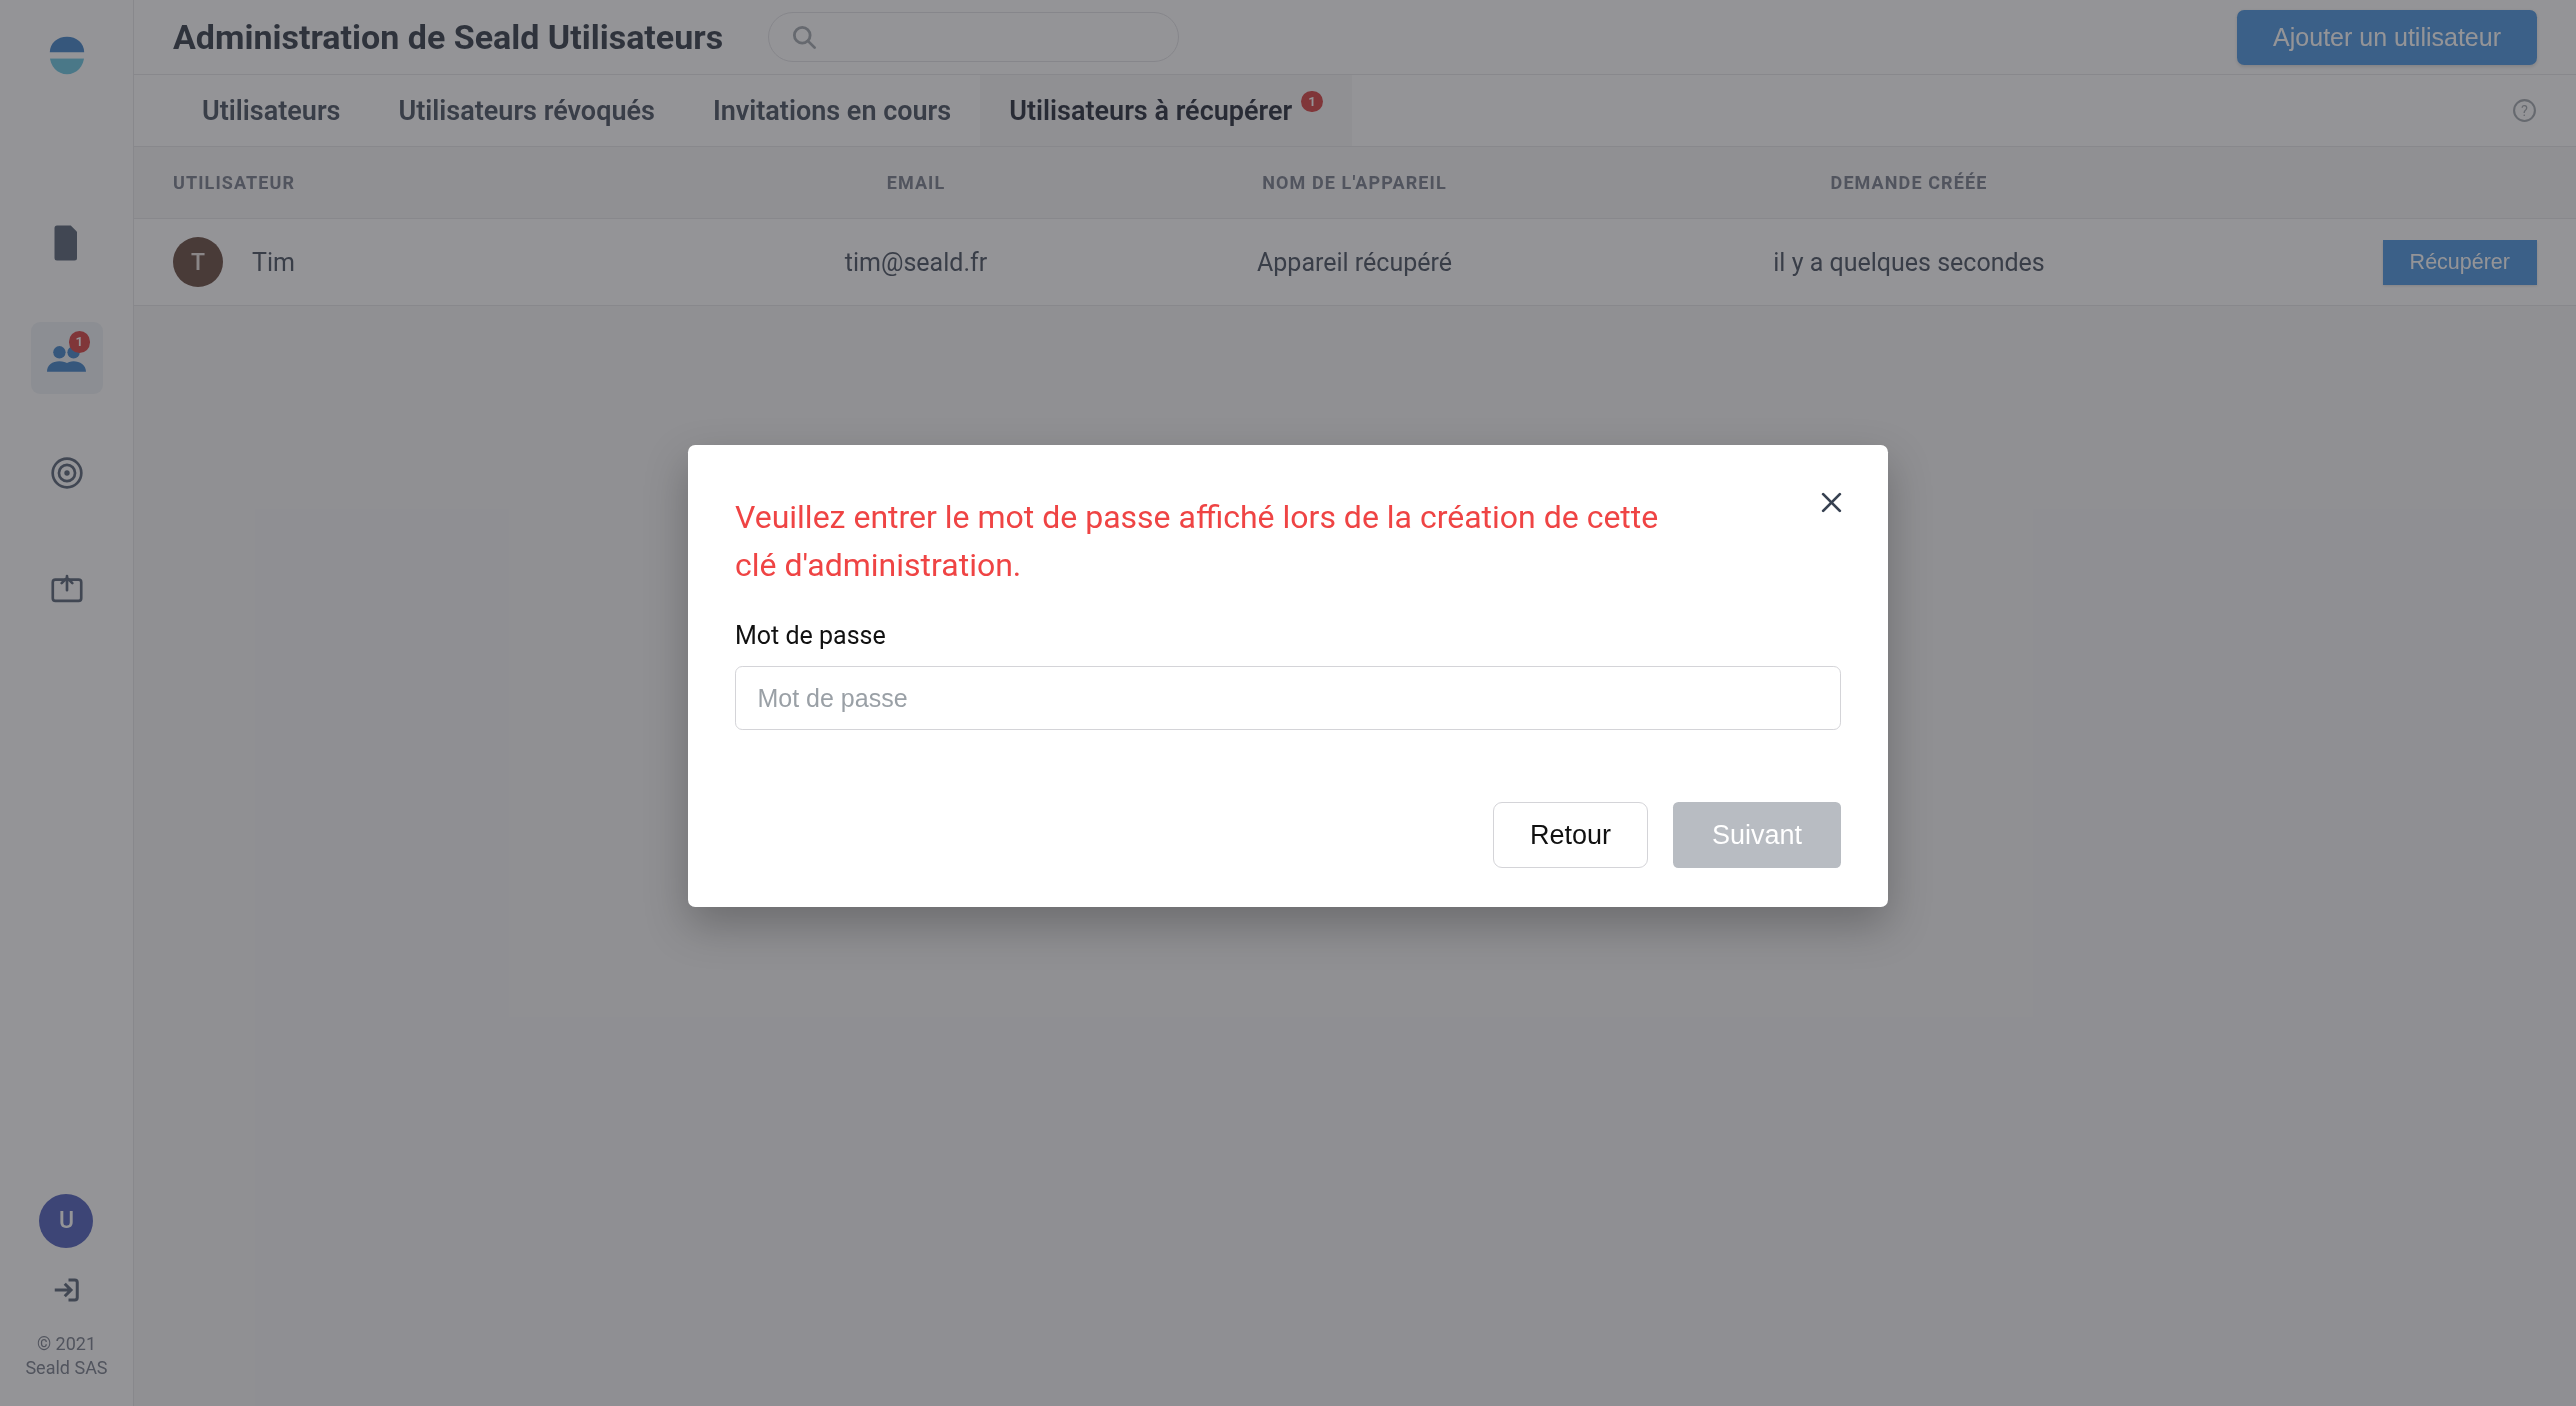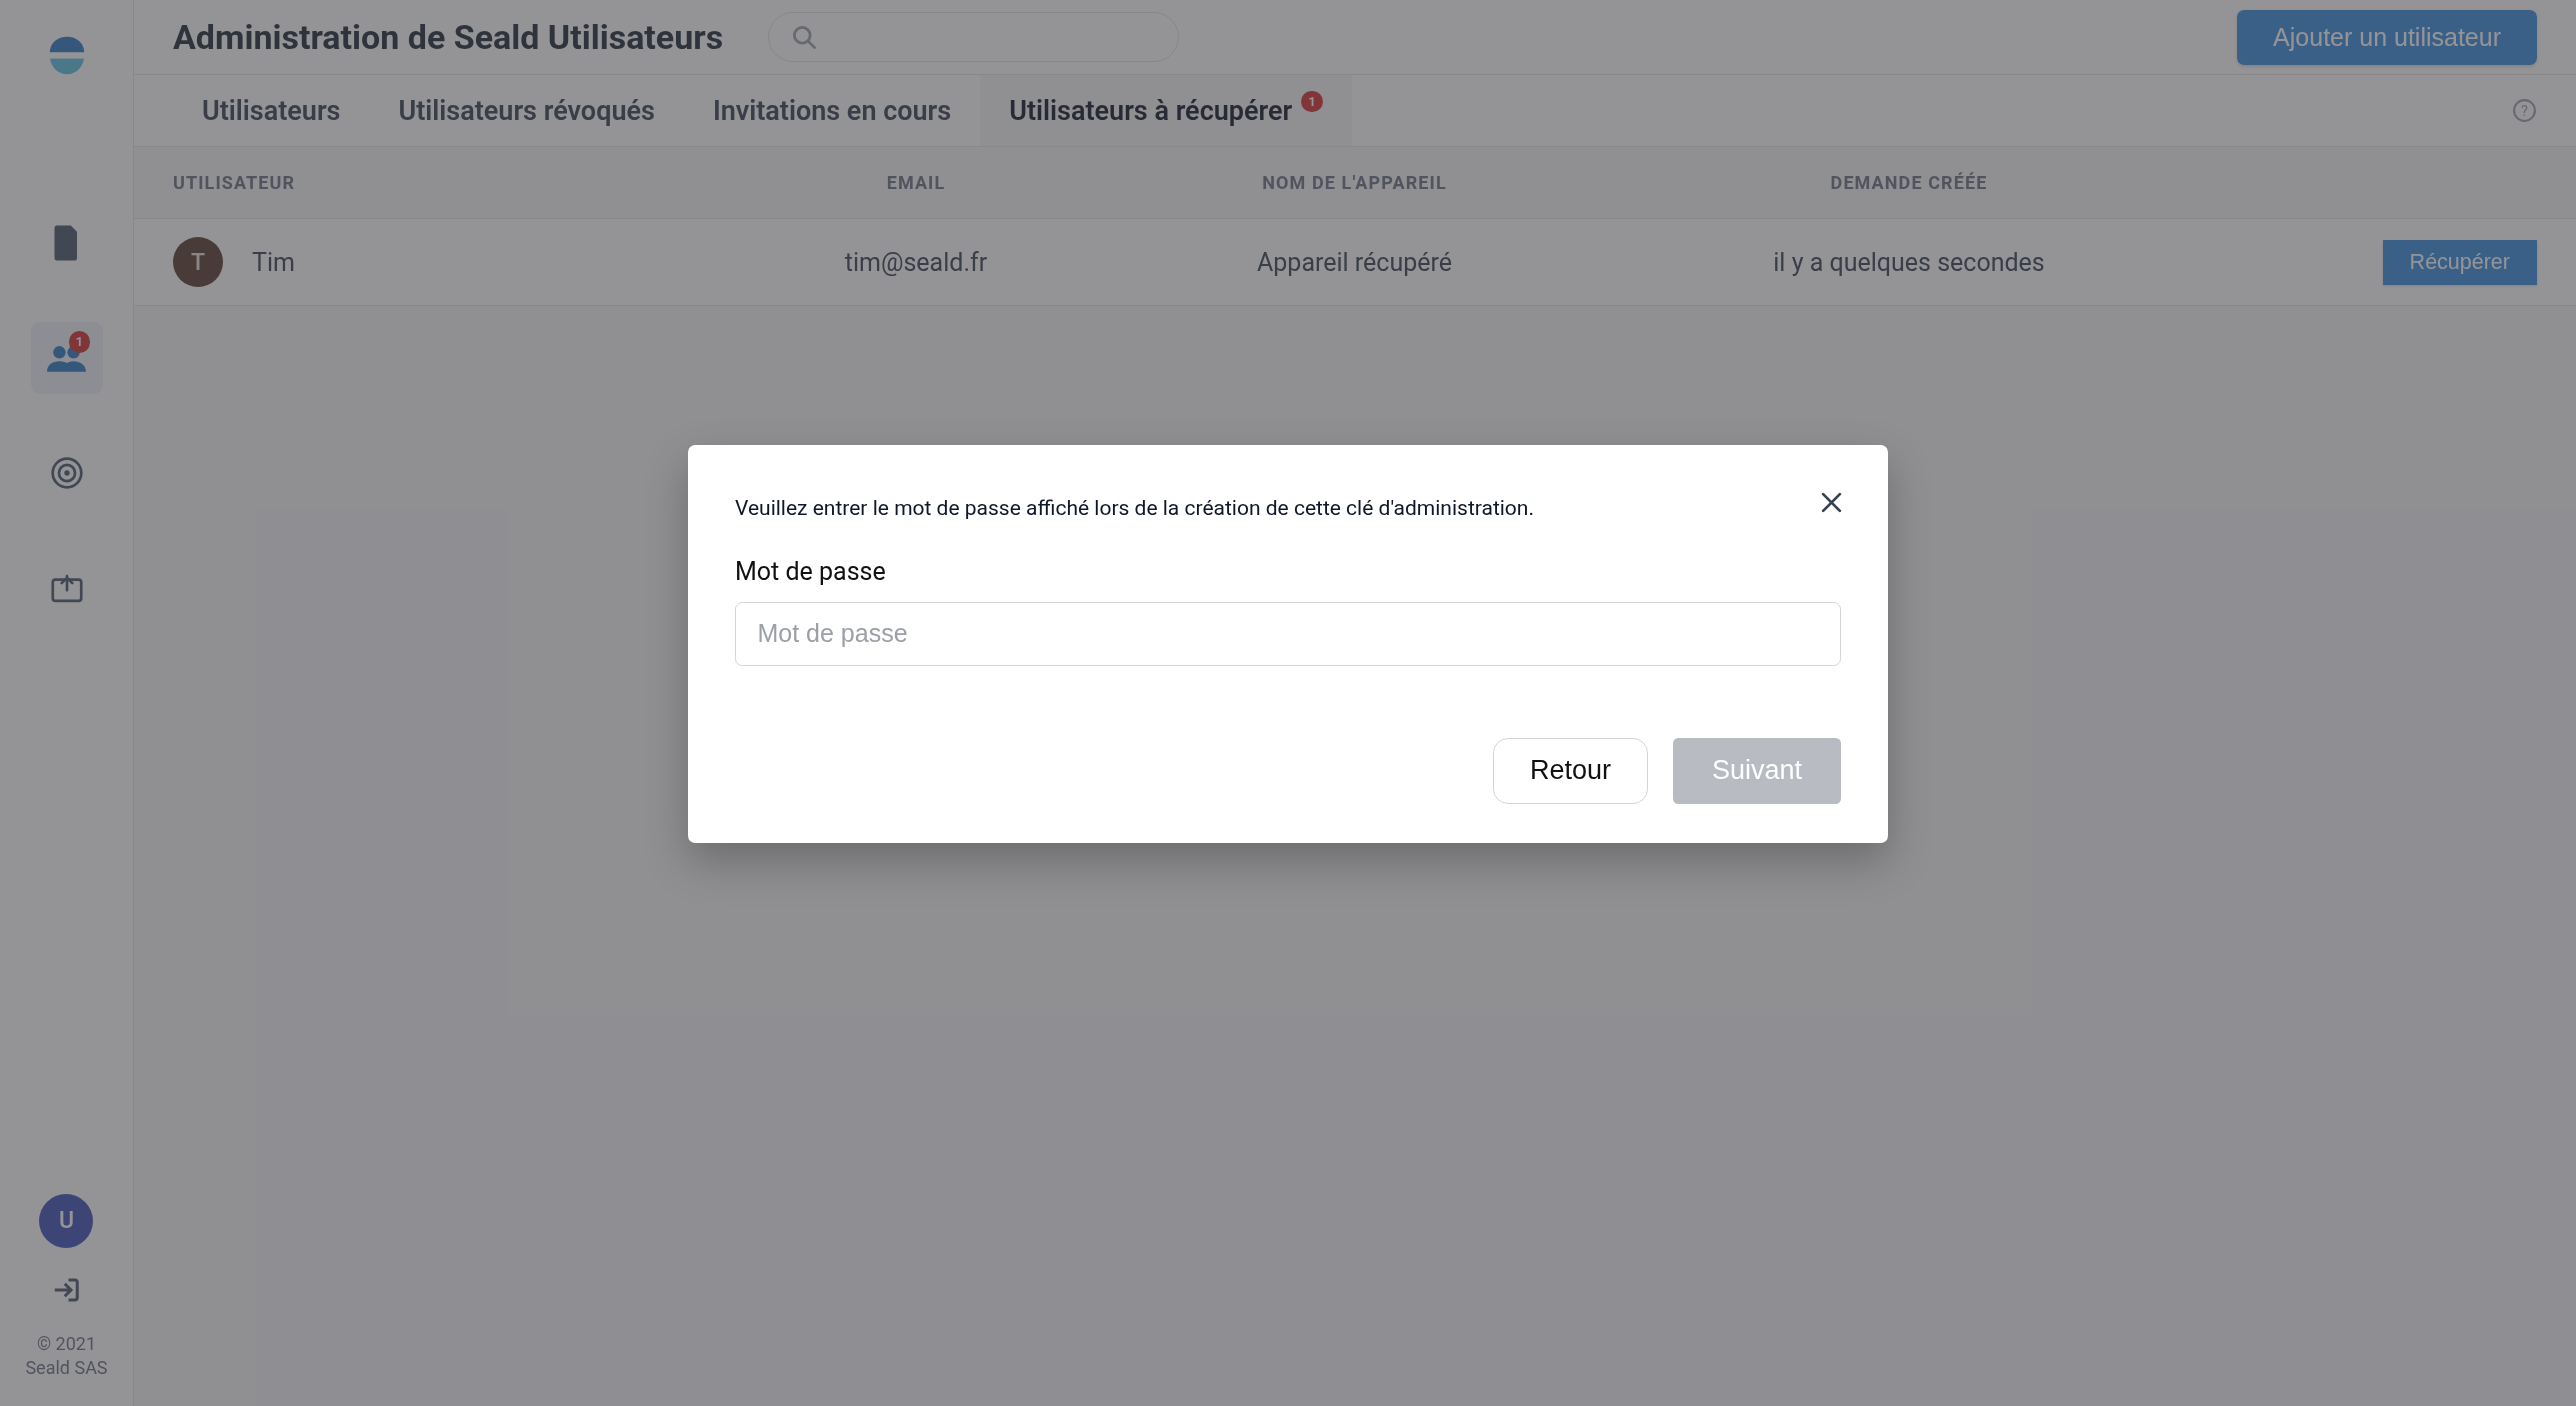--- a/index.html
+++ b/index.html
@@ -118,30 +118,30 @@
 .modal {
   width: 1200px; background: #fff; border-radius: 7.2px;
   box-shadow: 0 18px 43px rgba(0,0,0,0.25); padding: 48px 47px 39px;
   position: relative;
 }
 .modal-title { font-size: 34px; font-weight: 800; color: #111; margin-bottom: 32px; }
 .modal-close {
   position: absolute; top: 39px; right: 39px; width: 36px; height: 36px;
   display:flex; align-items:center; justify-content:center; cursor:pointer; color:#374151;
 }
-.modal-text { font-size: 21px; color: #0f172a; line-height: 1.5; margin-bottom: 32px; max-width: 930px; }
+.modal-text { font-size: 32px; color: #ef4444; line-height: 1.5; margin-bottom: 32px; max-width: 930px; }
 .field-label { font-size: 25px; color: #111; margin-bottom: 16px; display: block; }
 .text-input {
   width: 100%; height: 64px; border: 1.8px solid #d4d4d8; border-radius: 7.2px;
   padding: 0 21.5px; font-size: 25px; color: #374151;
 }
 .text-input::placeholder { color: #9aa0a6; }
 .modal-actions { display: flex; justify-content: flex-end; gap: 25px; margin-top: 72px; }
 .btn-back {
-  height: 66px; padding: 0 36px; border: 0.9px solid #d4d4d8; border-radius: 15px;
+  height: 66px; padding: 0 36px; border: 0.9px solid #d4d4d8; border-radius: 9px;
   background: #fff; font-size: 27px; color: #111; cursor: pointer;
 }
 .btn-next {
   height: 66px; padding: 0 39px; border: none; border-radius: 5.4px;
   background: #b8bcc2; font-size: 27px; color: #fff; cursor: not-allowed;
 }
 .icon-svg { display:block; }
 </style>
 </head>
 <body>

